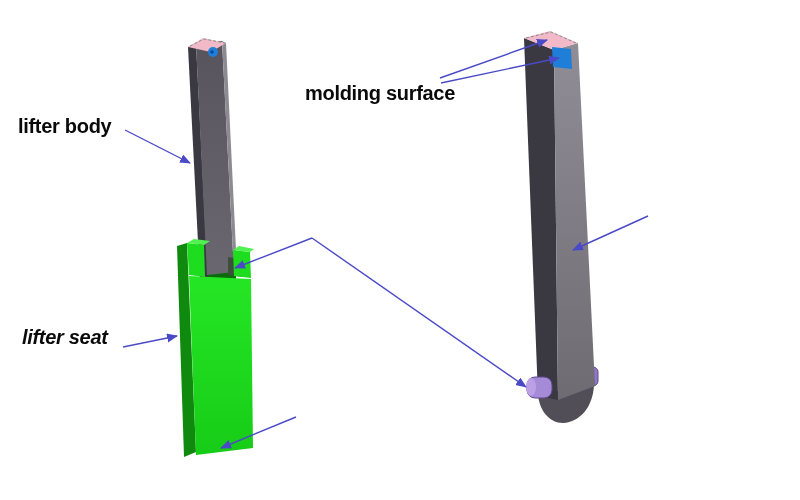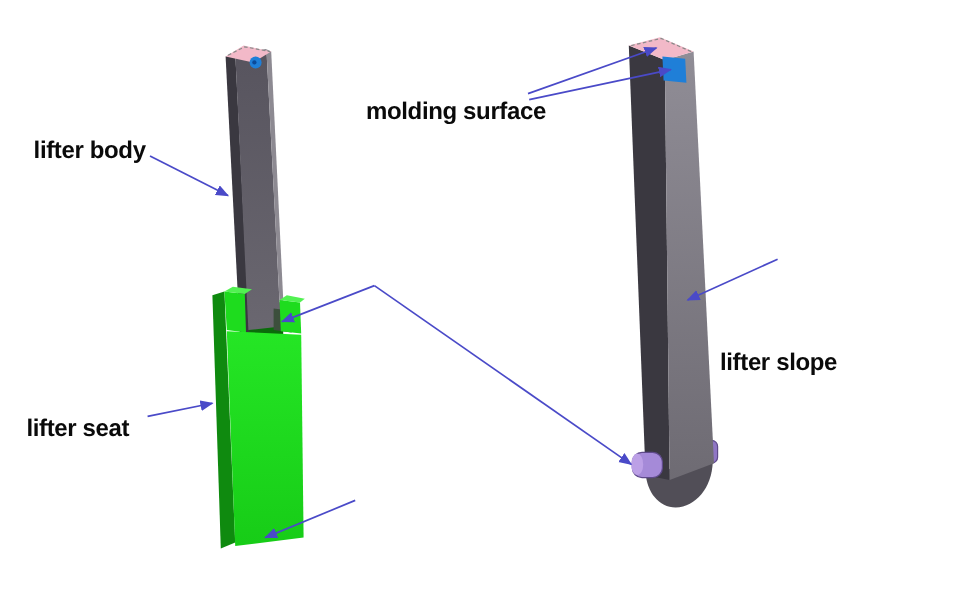--- a/index.html
+++ b/index.html
@@ -97,23 +97,22 @@
       <line x1="440" y1="78" x2="547" y2="40" marker-end="url(#ah)"></line>
       <line x1="441" y1="83" x2="559" y2="58" marker-end="url(#ah)"></line>
       <line x1="312" y1="238" x2="235" y2="268" marker-end="url(#ah)"></line>
       <line x1="312" y1="238" x2="526" y2="387" marker-end="url(#ah)"></line>
       <line x1="123" y1="347" x2="177" y2="336" marker-end="url(#ah)"></line>
       <line x1="296" y1="417" x2="221" y2="448" marker-end="url(#ah)"></line>
       <line x1="648" y1="216" x2="573" y2="250" marker-end="url(#ah)"></line>
     </g>
   </svg>
 
-  <div class="callout" style="left:28px; top:115px;">lifter body</div>
+  <div class="callout" style="left:18px; top:115px;">lifter body</div>
 
   <div class="callout" style="left:295px; top:82px;margin-left:10px;">molding surface</div>
 
 
-  <div class="callout" style="left:22px; top:346px;">lifter seat</div>
+  <div class="callout" style="left:22px; top:326px;font-style:italic;">lifter seat</div>
 
 
-  <div class="callout" style="left:600px; top:291px;">lifter slope</div>
 
 </div>
 
 </body></html>

